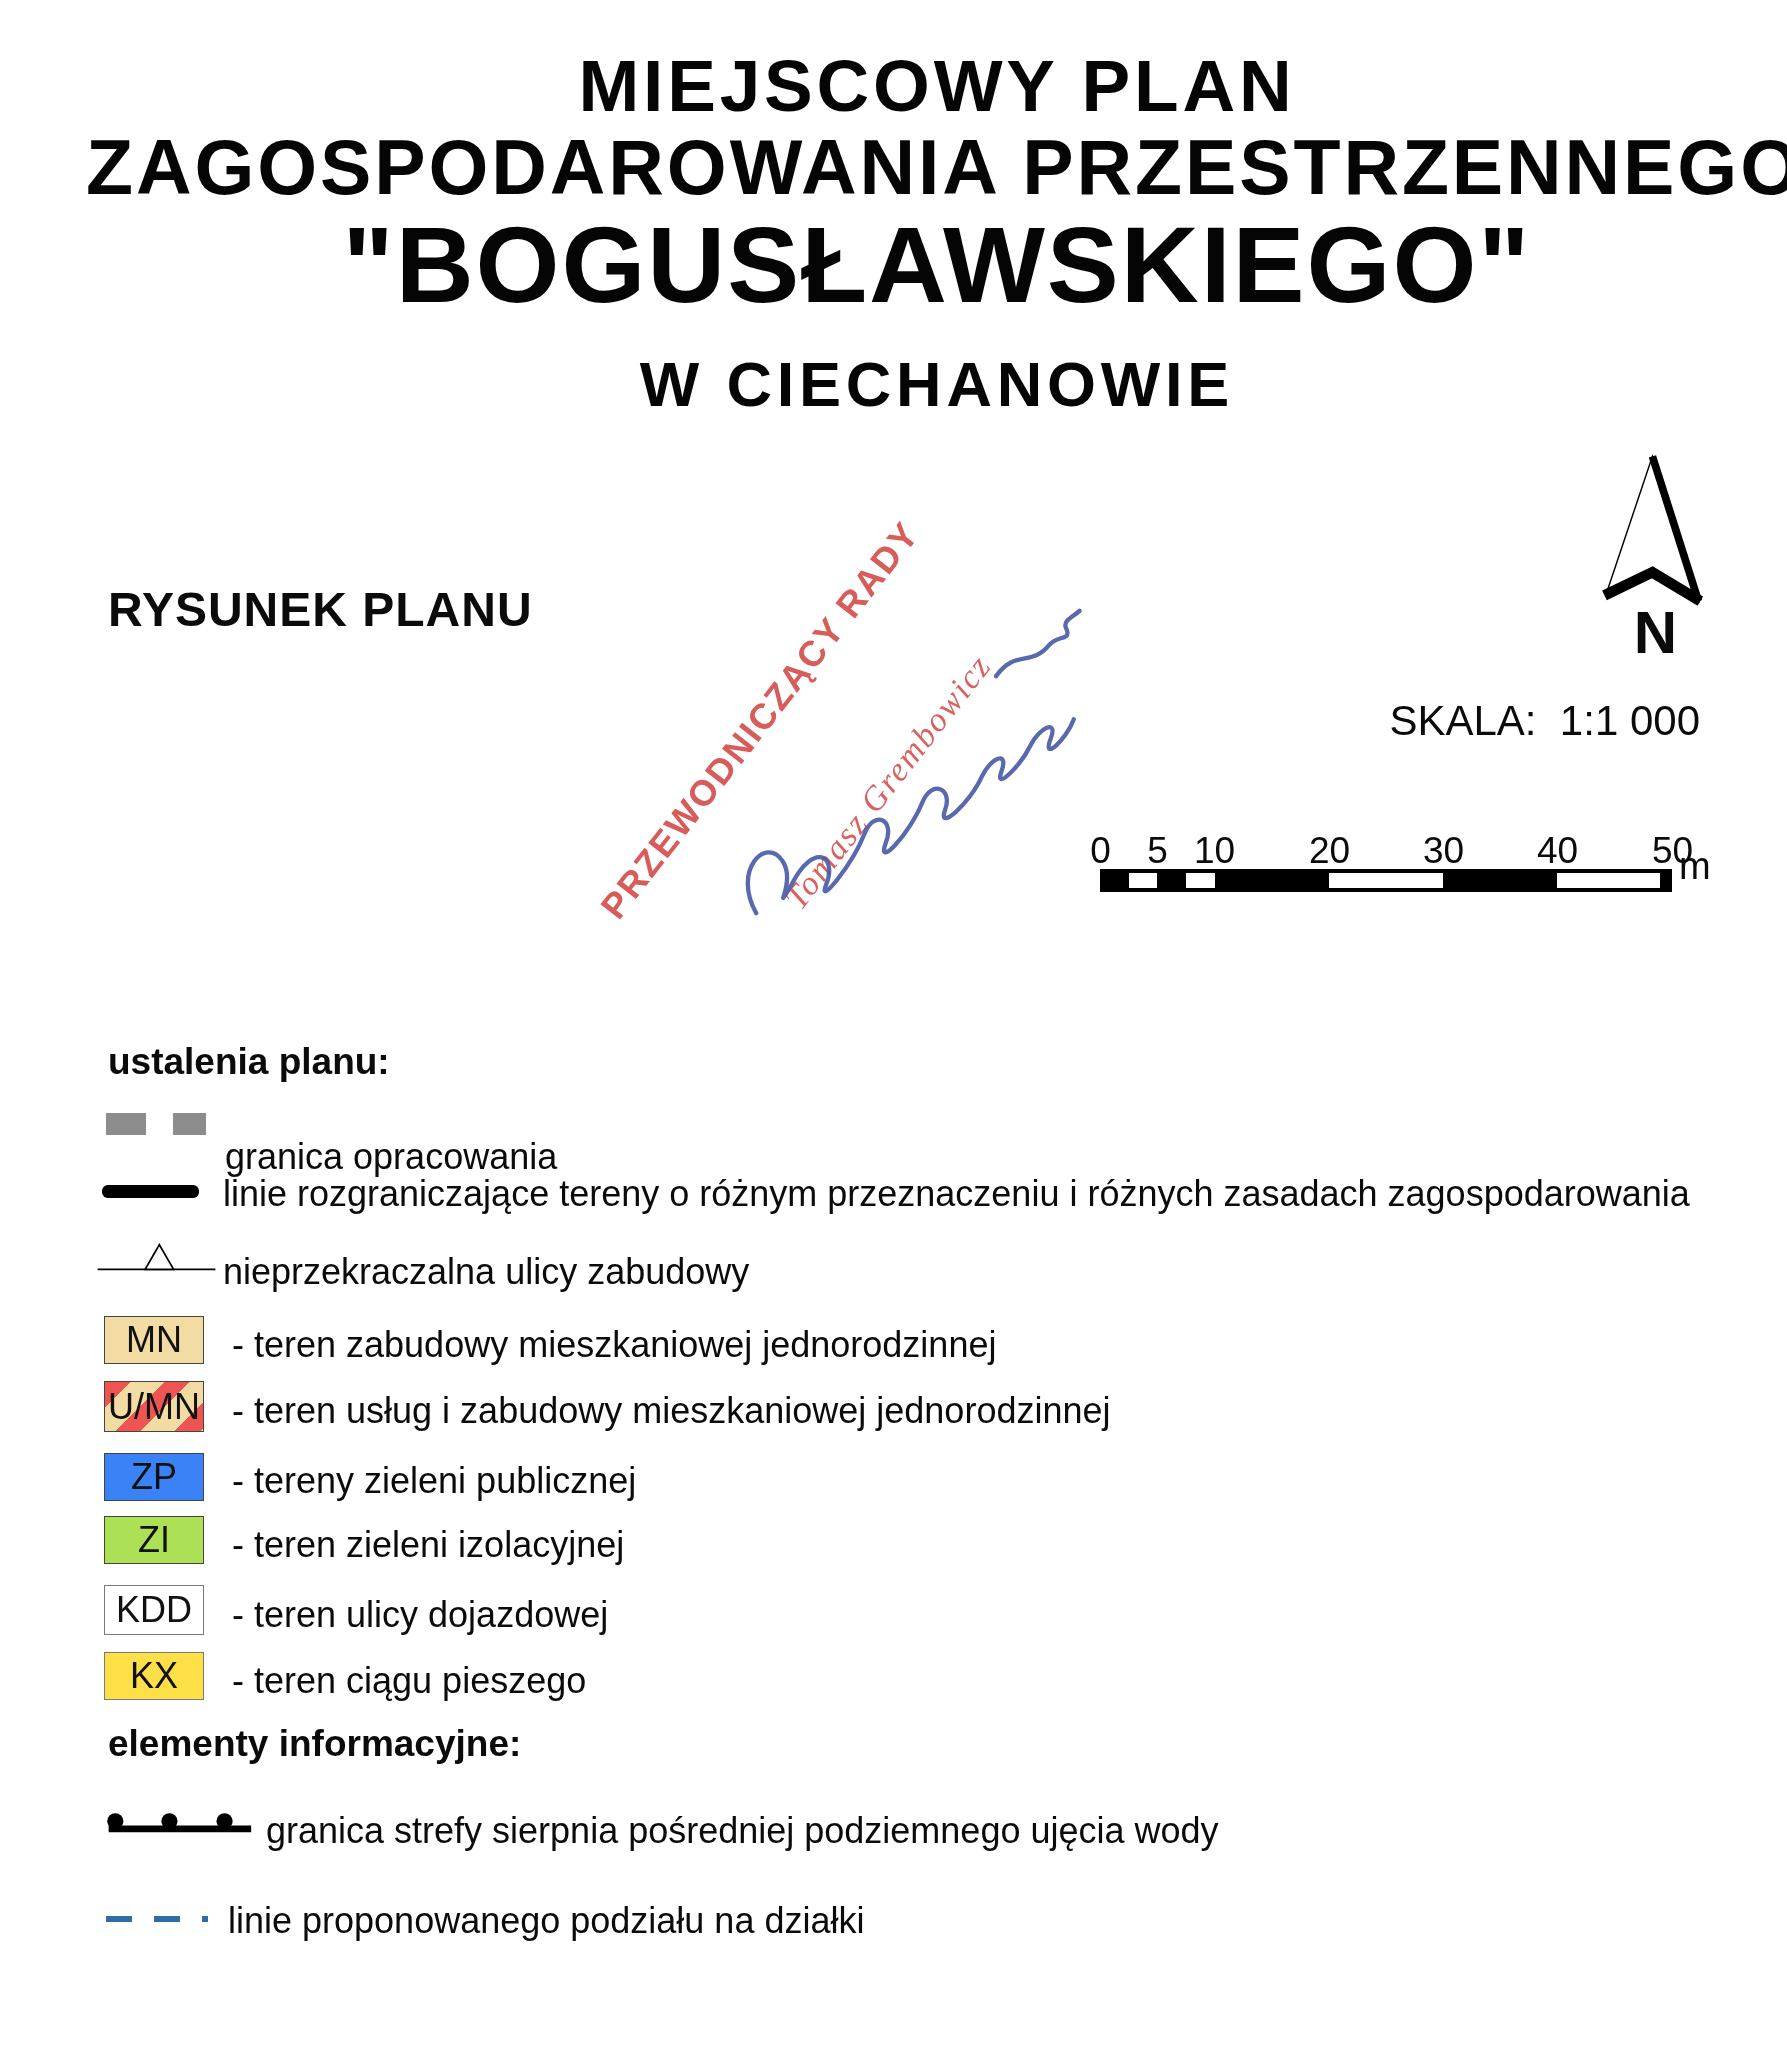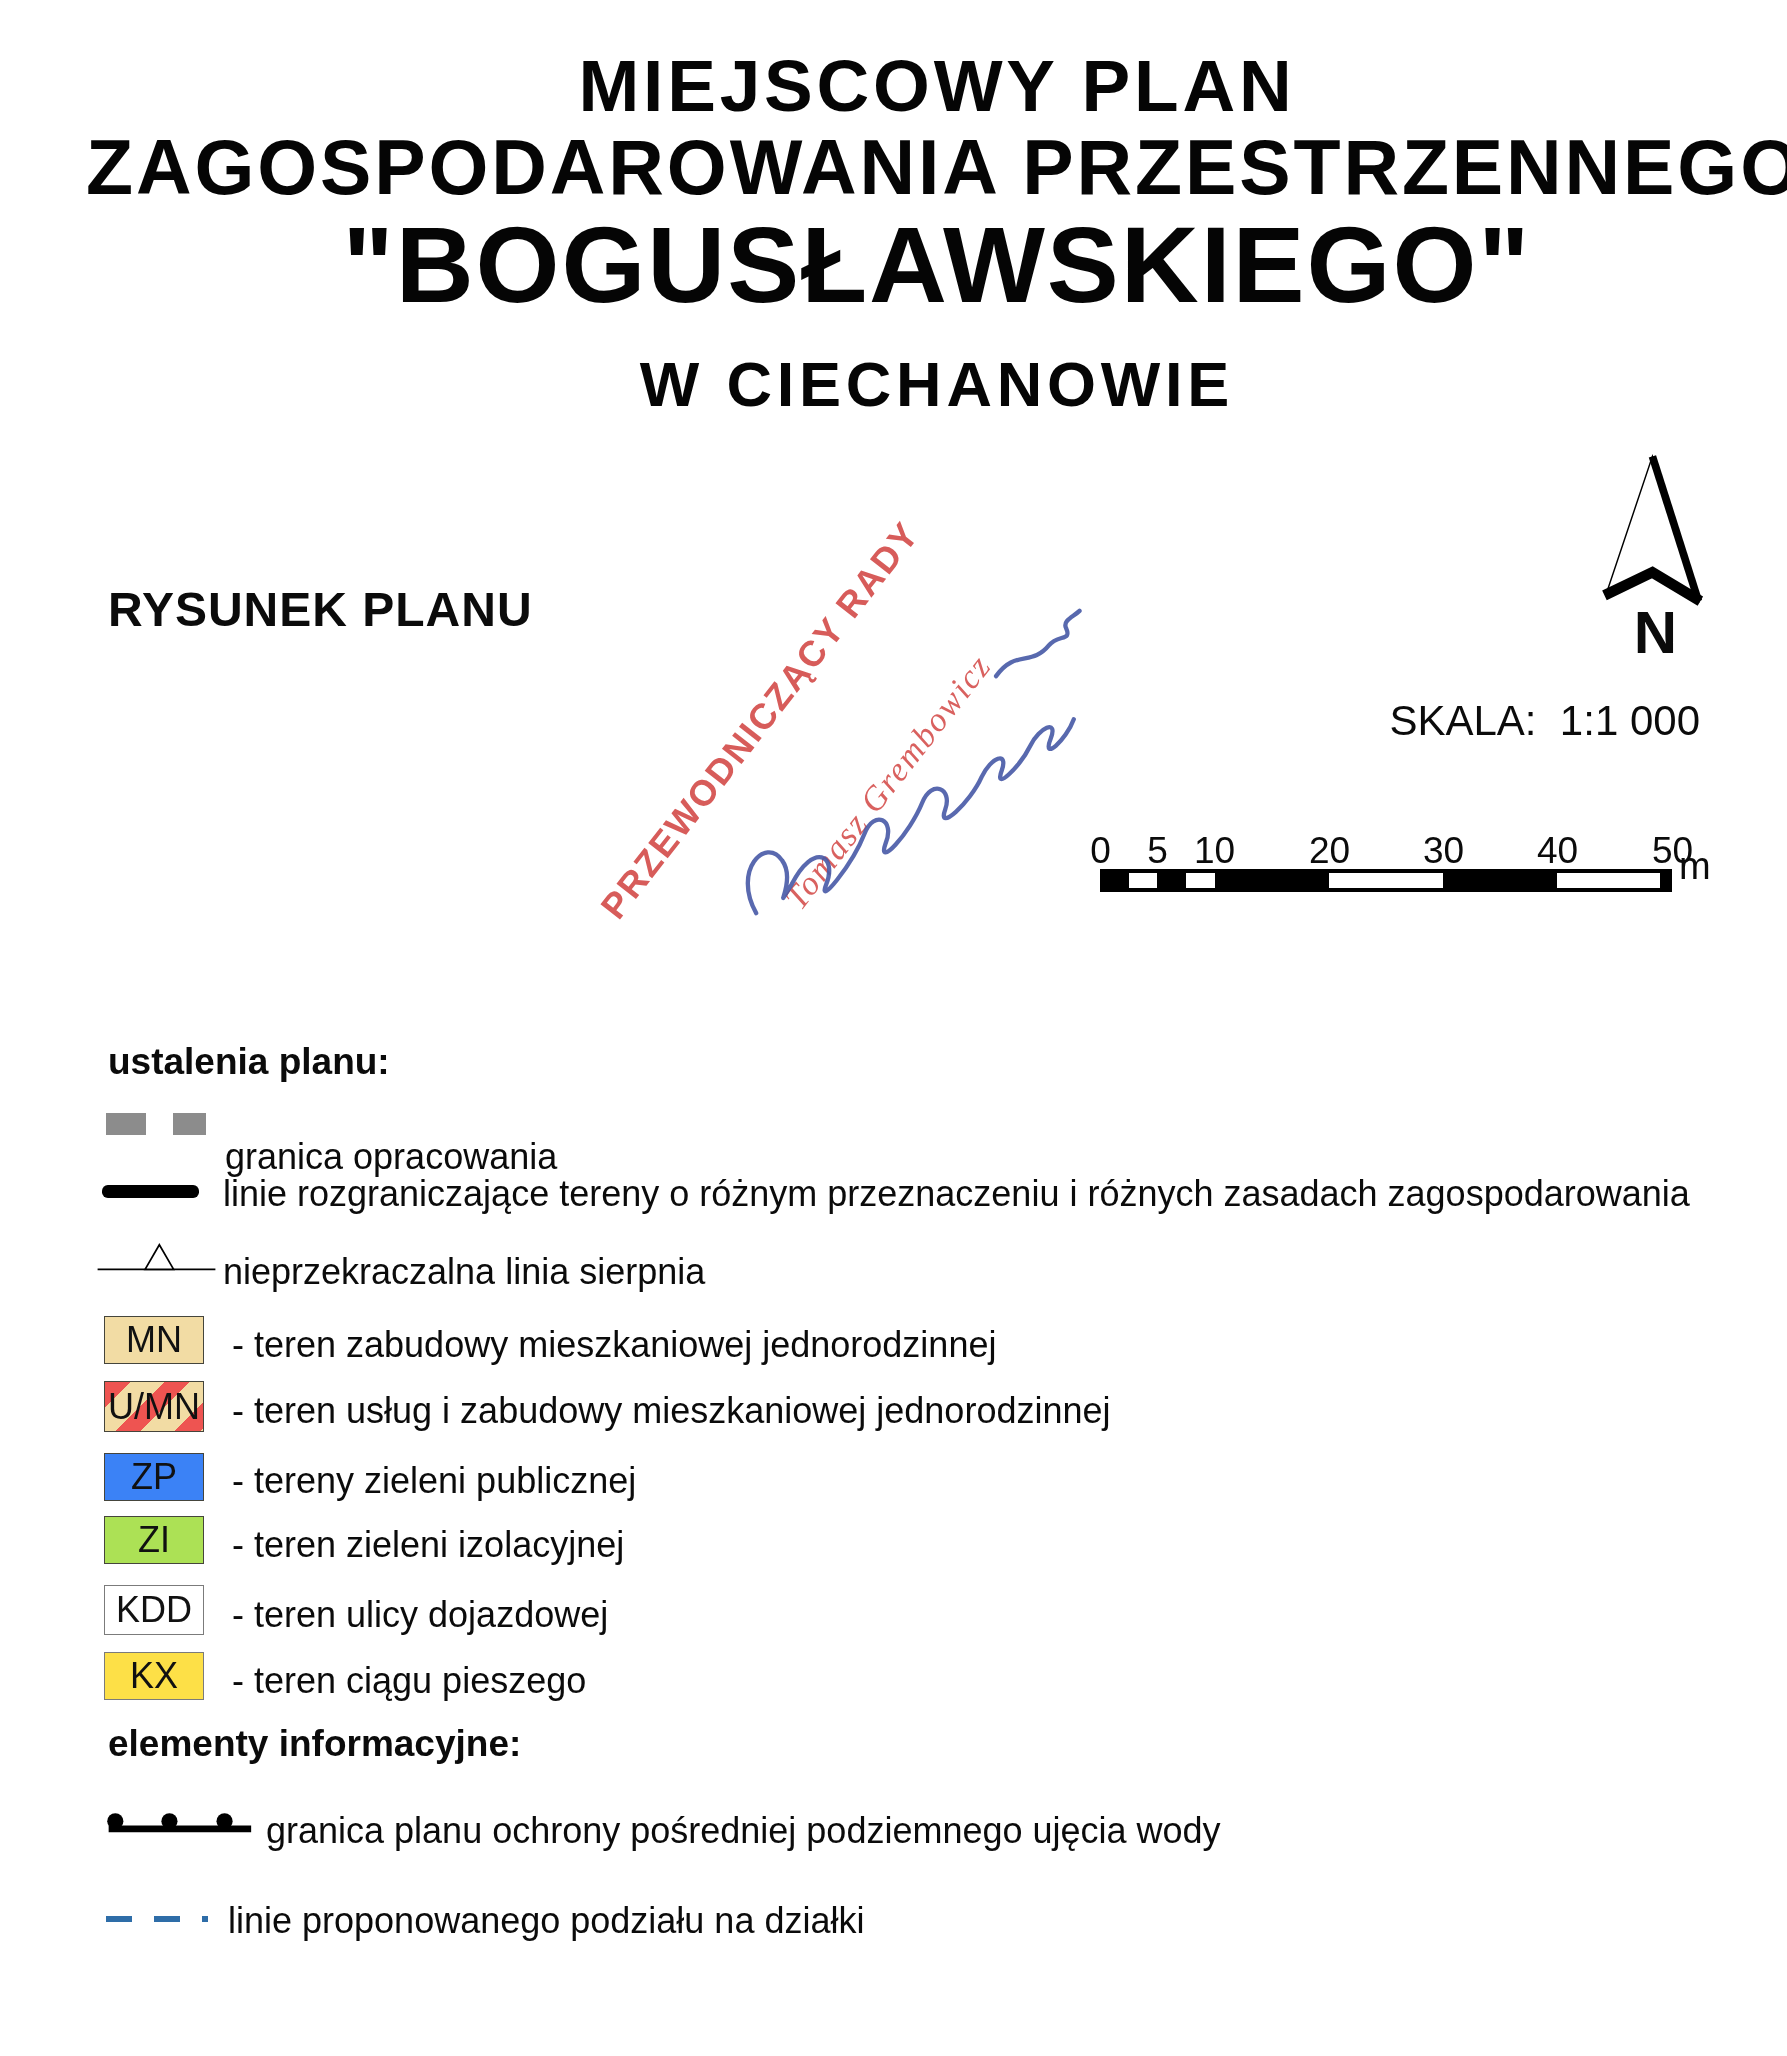--- a/index.html
+++ b/index.html
@@ -100,21 +100,21 @@
   <div class="gdash" style="left:173px;width:33px"></div>
   <div class="leg-label" style="left:225px;top:1136px">granica opracowania</div>
 
   <div id="thickline" class="abs"></div>
   <div class="leg-label" style="left:223px;top:1173px">linie rozgraniczające tereny o różnym przeznaczeniu i różnych zasadach zagospodarowania</div>
 
   <svg id="trisym" class="abs" width="125" height="38" viewBox="0 0 130 40">
     <line x1="3" y1="32" x2="127" y2="32" stroke="#000" stroke-width="2"></line>
     <polygon points="68,6 53,32 83,32" fill="#ffffff" stroke="#000" stroke-width="1.8"></polygon>
   </svg>
-  <div class="leg-label" style="left:223px;top:1251px">nieprzekraczalna linia sierpnia</div>
+  <div class="leg-label" style="left:223px;top:1251px">nieprzekraczalna ulicy zabudowy</div>
 
   <div class="zone-box" style="top:1316px;height:48px;background:#f2dca4">
       <span>MN</span>
     </div>
   <div class="leg-label" style="left:232px;top:1324px">- teren zabudowy mieszkaniowej jednorodzinnej</div>
 
   <div id="box-umn" class="zone-box" style="top:1381px;height:51px">
       <span>U/MN</span>
     </div>
   <div class="leg-label" style="left:232px;top:1390px">- teren usług i zabudowy mieszkaniowej jednorodzinnej</div>
@@ -140,21 +140,21 @@
   <div class="leg-label" style="left:232px;top:1660px">- teren ciągu pieszego</div>
 
   <div id="sec-info" class="abs sec-head">elementy informacyjne:</div>
 
   <svg id="dotline-sym" class="abs" width="163" height="38" viewBox="0 0 170 40">
     <line x1="2" y1="24" x2="152" y2="24" stroke="#000" stroke-width="7"></line>
     <circle cx="9" cy="16" r="8.5" fill="#000"></circle>
     <circle cx="66" cy="16" r="8.5" fill="#000"></circle>
     <circle cx="124" cy="16" r="8.5" fill="#000"></circle>
   </svg>
-  <div class="leg-label" style="left:266px;top:1810px">granica planu ochrony pośredniej podziemnego ujęcia wody</div>
+  <div class="leg-label" style="left:266px;top:1810px">granica strefy sierpnia pośredniej podziemnego ujęcia wody</div>
 
   <div class="bdash" style="left:106px;width:26px"></div>
   <div class="bdash" style="left:154px;width:26px"></div>
   <div class="bdash" style="left:202px;width:5.8px"></div>
   <div class="leg-label" style="left:228px;top:1900px">linie proponowanego podziału na działki</div>
 
 </div>
 
 
 </body></html>

